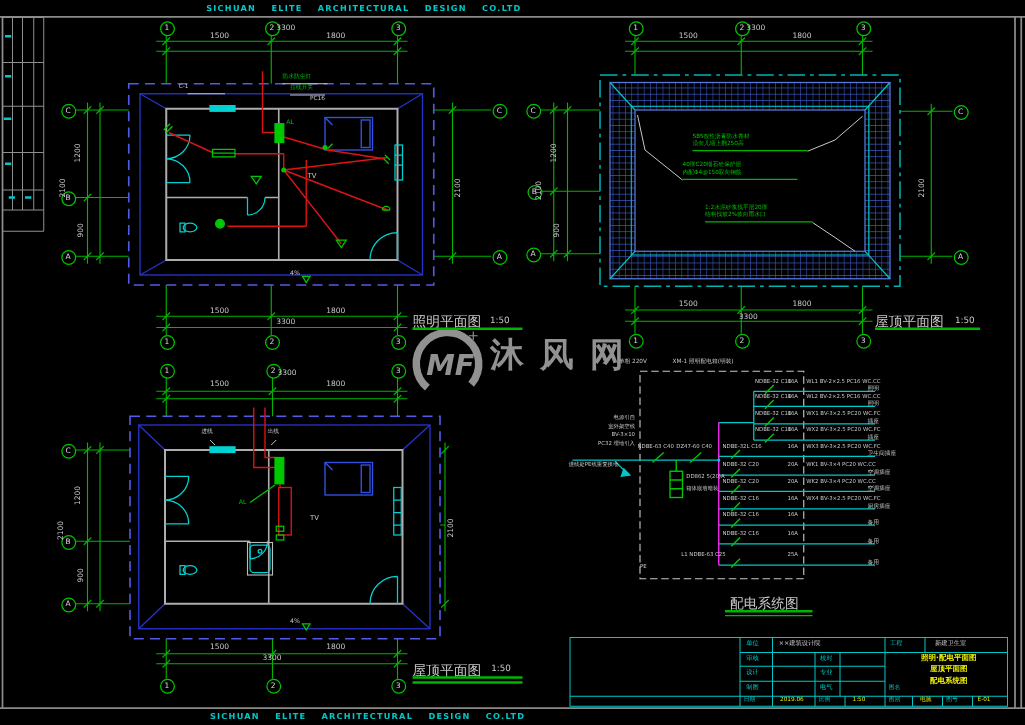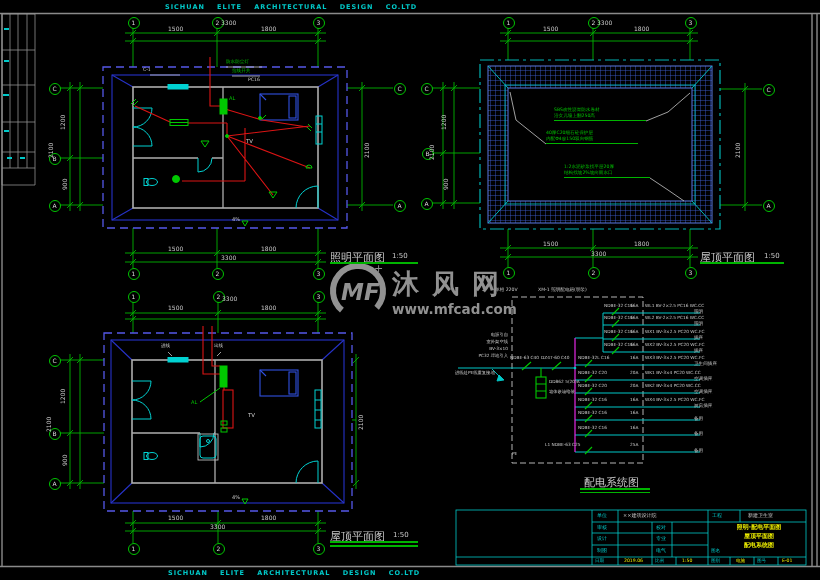--- a/index.html
+++ b/index.html
@@ -402,15 +402,14 @@
 <span class="t c s45" style="left:595px;top:559px">日期</span>
 <span class="t y s45" style="left:624px;top:559px">2019.06</span>
 <span class="t c s45" style="left:655px;top:559px">比例</span>
 <span class="t y s45" style="left:682px;top:559px">1:50</span>
 <span class="t c s45" style="left:711px;top:559px">图别</span>
 <span class="t y s45" style="left:736px;top:559px">电施</span>
 <span class="t c s45" style="left:757px;top:559px">图号</span>
 <span class="t y s45" style="left:782px;top:559px">E-01</span>
 
 <span class="wm-name" style="left:392px;top:266px">沐风网</span>
-<span class="wm-url" style="left:392px;top:301px">www.mfcad.com</span>
 
 </div>
 
 </body></html>

